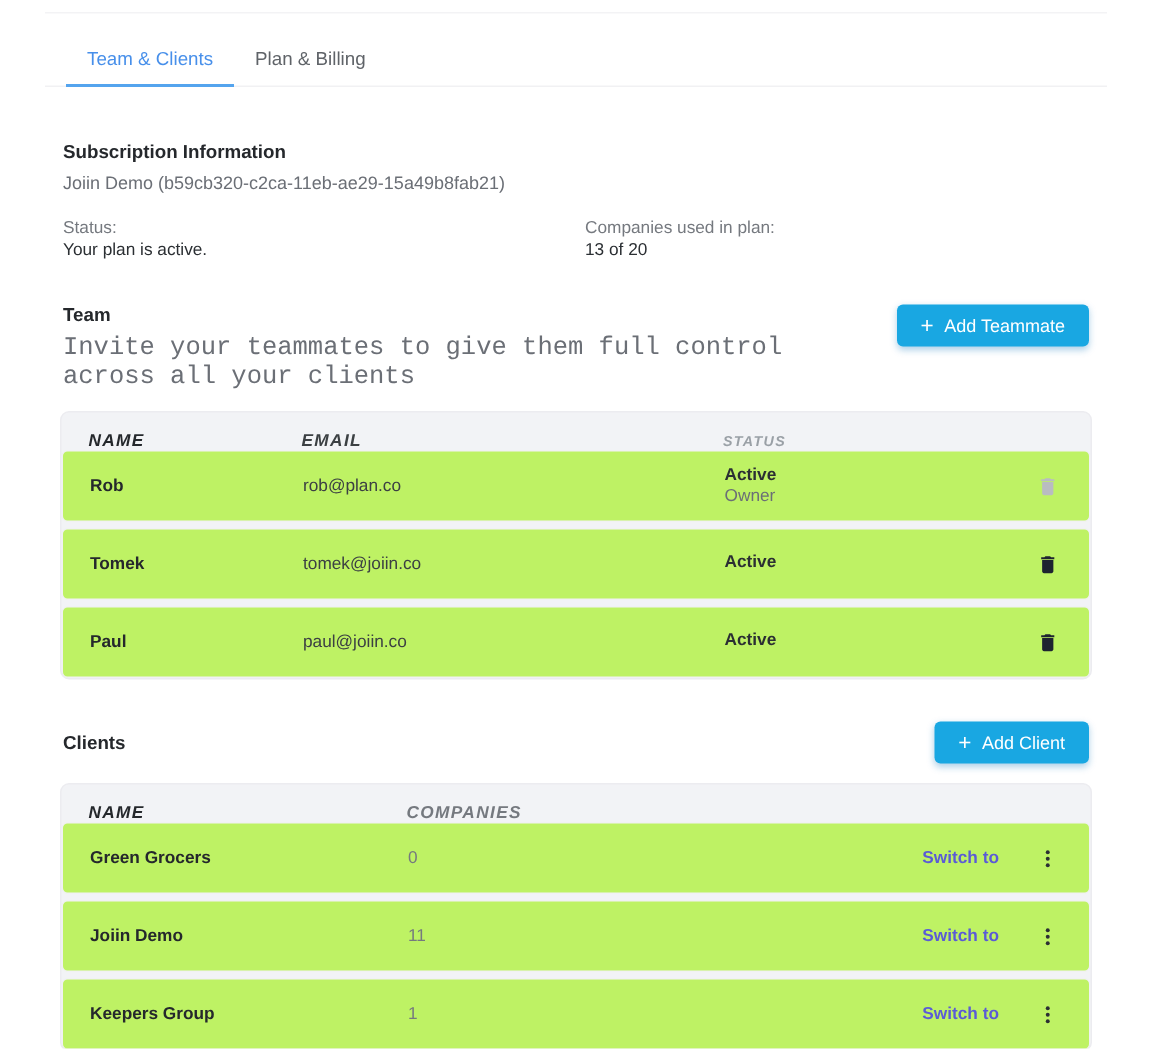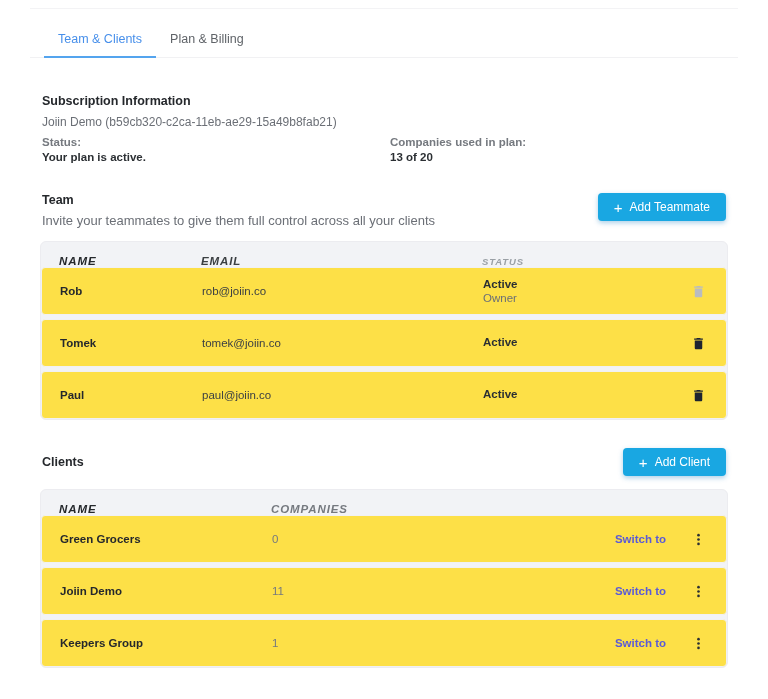--- a/index.html
+++ b/index.html
@@ -12,39 +12,39 @@
   
   .tabs { display:flex; padding:14px 0 0 14px; border-bottom:1px solid #f1f1f3; }
   .tab { position:relative; padding:9px 14px 11px; font-size:12.5px; color:#5f6368; cursor:pointer; }
   .tab.active { color:#478fea; }
   .tab.active::after { content:""; position:absolute; left:0; right:0; bottom:-1px; height:2px; background:#54a4ee; }
 
   
   .section-sub-info { margin-top:36px; padding:0 12px; }
   .h-title { font-size:12.5px; font-weight:700; color:#25282c; }
   .sub-id { margin-top:7px; font-size:12px; color:#6b6f76; }
-  .status-row { display:flex; margin-top:7px;font-weight:bold; }
+  .status-row { display:flex; margin-top:17px; }
   .status-col { width:348px; }
   .meta-label { font-size:11.5px; color:#75797f; }
   .meta-value { margin-top:3px; font-size:11.5px; color:#2b2f33; }
 
   
   .section-head { display:flex; justify-content:space-between; align-items:flex-start; margin-top:30px; padding:0 12px 0 12px;gap:20px; }
   .section-head.center { align-items:center; margin-top:28px; }
-  .section-sub { margin-top:6px; font-size:13px; color:#6b6f76; }
+  .section-sub { margin-top:6px; font-size:17px; color:#6b6f76;font-family:Liberation Mono, monospace; }
   .btn { display:inline-flex; align-items:center; gap:7px; height:28px; padding:0 16px;
     background:#19a7e2; color:#fff; border:none; border-radius:4px; font-size:12px; font-weight:500;
     font-family:inherit; cursor:pointer; box-shadow:0 2px 5px rgba(20,120,190,0.35); white-space:nowrap; }
   .btn .plus { font-size:15px; font-weight:400; line-height:1; }
 
   
   .tbl { margin:13px 10px 0; background:#f2f3f6; border:1px solid #ececf0; border-radius:6px; overflow:hidden; }
   .tbl-head { display:flex; align-items:flex-end; height:25px; padding:0 18px;
     font-size:9.5px; letter-spacing:0.9px; font-weight:700; color:#9aa0a6;font-style:italic; }
-  .tbl-row { display:flex; align-items:center; background:#fde047; border:1px solid #f1f1f3;
+  .tbl-row { display:flex; align-items:center; background:#bef264; border:1px solid #f1f1f3;
     border-radius:4px; min-height:48px; padding:6px 18px; margin-bottom:4px; }
   .tbl-row:last-child { margin-bottom:0; }
 
   .c-name   { width:142px; font-size:11.5px; font-weight:700; color:#25282c; }
   .c-email  { width:281px; font-size:11.5px; color:#3c4043; }
   .c-status { flex:1; }
   .c-status .line1 { font-size:11.5px; font-weight:600; color:#2b2f33; }
   .c-status .line2 { font-size:11.5px; color:#6b6f76; margin-top:2px; }
   .c-action { width:40px; display:flex; justify-content:flex-end; }
 
@@ -97,21 +97,21 @@
   <div class="tbl">
     <div class="tbl-head">
       <div class="c-name">NAME</div>
       <div class="c-email">EMAIL</div>
       <div class="c-status">STATUS</div>
       <div class="c-action"></div>
     </div>
     <div>
   <div class="tbl-row">
     <div class="c-name">Rob</div>
-    <div class="c-email">rob@joiin.co</div>
+    <div class="c-email">rob@plan.co</div>
     <div class="c-status">
       <div class="line1">Active</div>
       <div class="line2">Owner</div>
     </div>
     <div class="c-action">
       <button class="icon-btn disabled">
         <svg width="15" height="17" viewBox="0 0 24 24" fill="currentColor">
           <path d="M6 19c0 1.1.9 2 2 2h8c1.1 0 2-.9 2-2V7H6v12zM19 4h-3.5l-1-1h-5l-1 1H5v2h14V4z"></path>
         </svg>
       </button>

